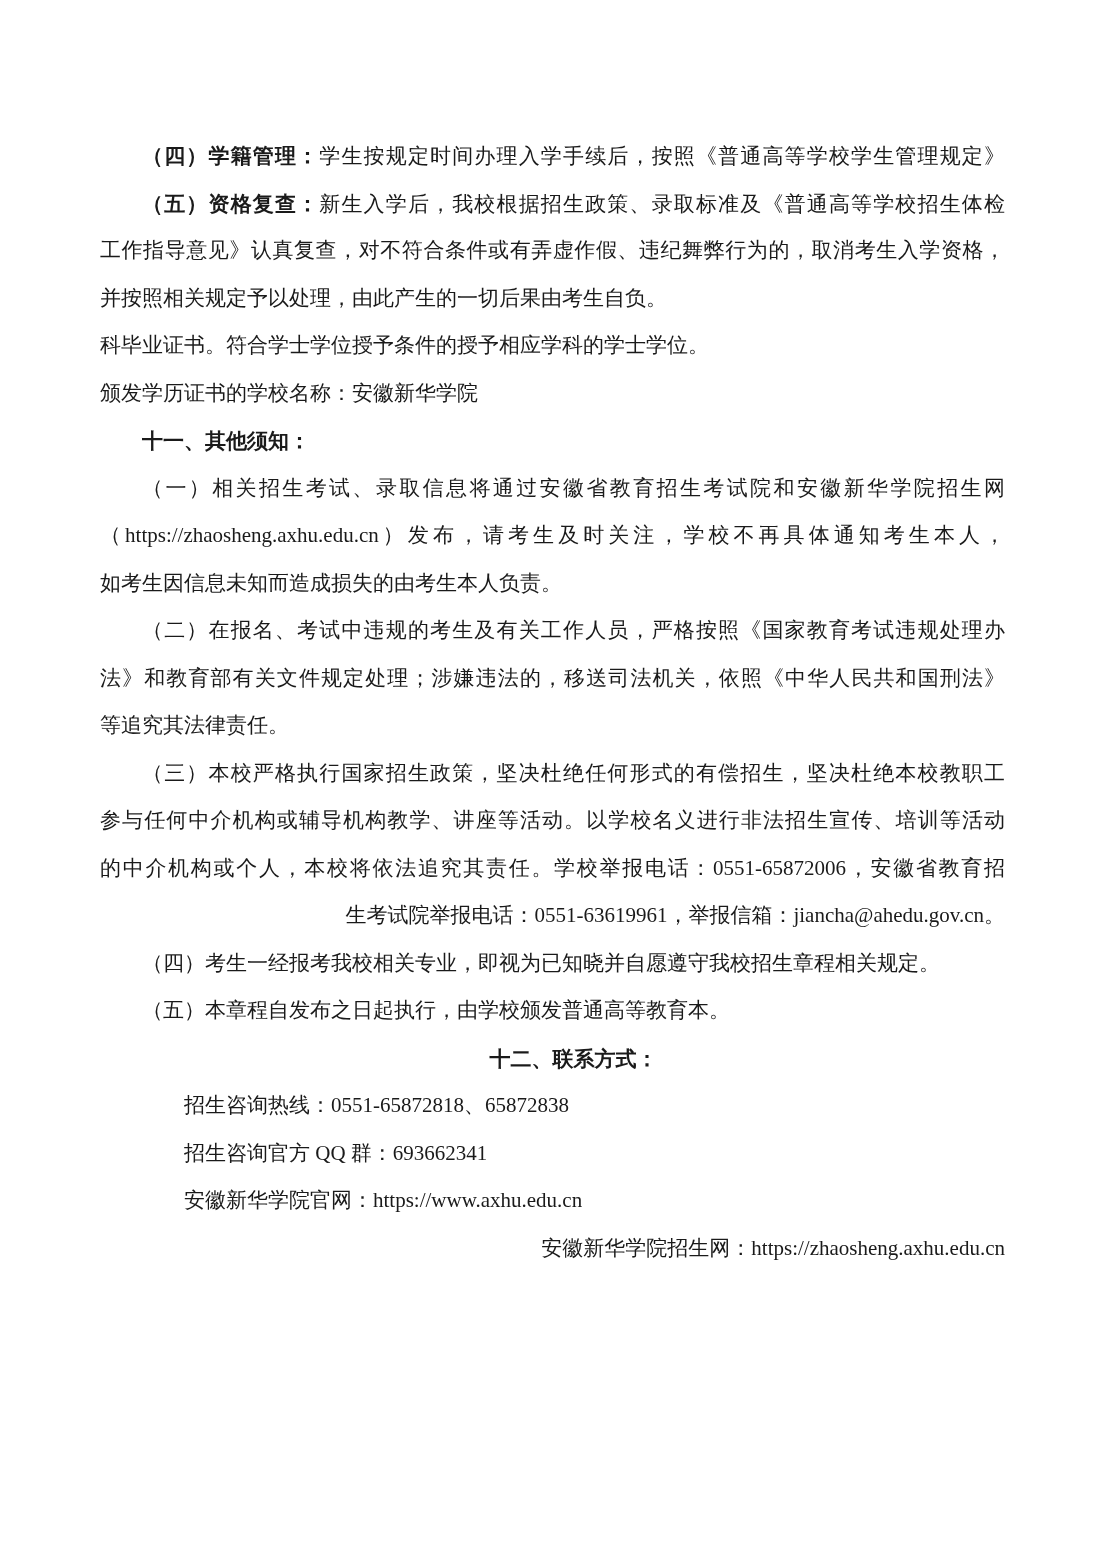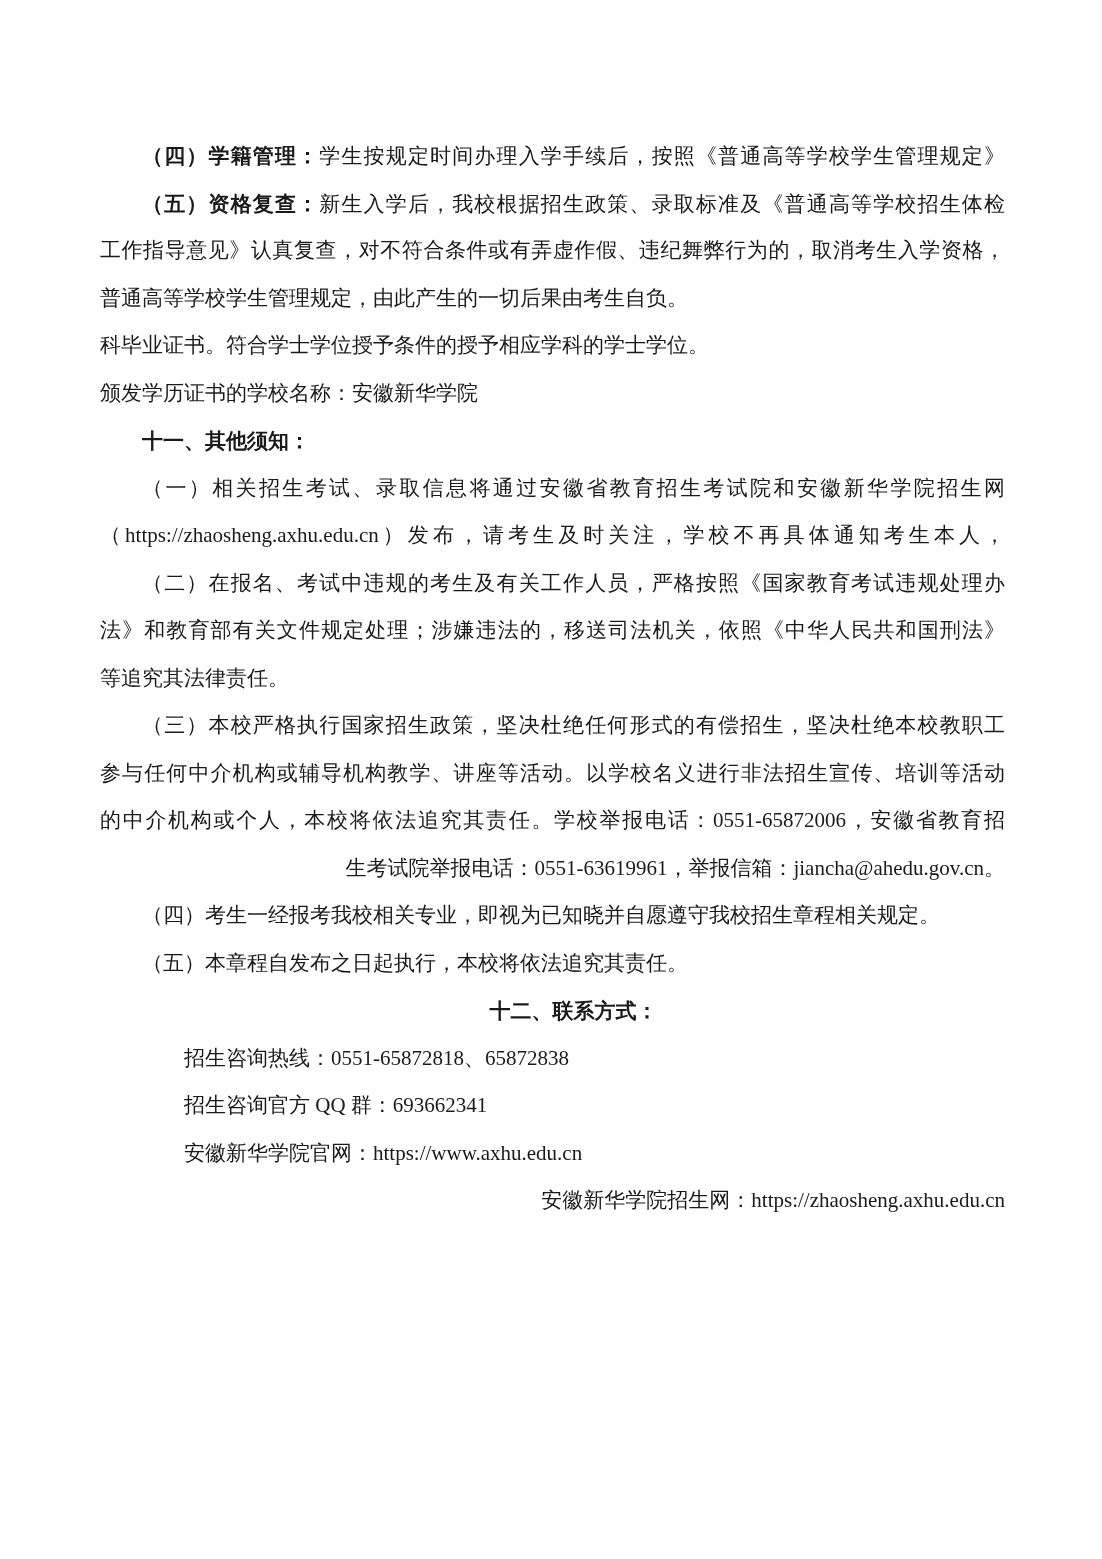--- a/index.html
+++ b/index.html
@@ -52,35 +52,36 @@
   }
 </style>
 </head>
 <body>
 
 <div class="page">
   <div class="content" id="content">
       <div class="line j" style="padding-left: 2em;"><span class="run-bold-sans">（四）学籍管理：</span><span class="run-body">学生按规定时间办理入学手续后，按照《普通高等学校学生管理规定》</span></div>
       <div class="line j" style="padding-left: 2em;"><span class="run-bold-sans">（五）资格复查：</span><span class="run-body">新生入学后，我校根据招生政策、录取标准及《普通高等学校招生体检</span></div>
       <div class="line j" style="padding-left: 0em;"><span class="run-body">工作指导意见》认真复查，对不符合条件或有弄虚作假、违纪舞弊行为的，取消考生入学资格，</span></div>
-      <div class="line" style="padding-left: 0em;"><span class="run-body">普通高等学校学生管理规定，由此产生的一切后果由考生自负。</span></div>
+      <div class="line" style="padding-left: 0em;"><span class="run-body">并按照相关规定予以处理，由此产生的一切后果由考生自负。</span></div>
       <div class="line" style="padding-left: 0em;"><span class="run-body">科毕业证书。符合学士学位授予条件的授予相应学科的学士学位。</span></div>
       <div class="line" style="padding-left: 0em;"><span class="run-body">颁发学历证书的学校名称：安徽新华学院</span></div>
       <div class="line" style="padding-left: 2em;"><span class="run-bold-sans">十一、其他须知：</span></div>
       <div class="line j" style="padding-left: 2em;"><span class="run-body">（一）相关招生考试、录取信息将通过安徽省教育招生考试院和安徽新华学院招生网</span></div>
       <div class="line j" style="padding-left: 0em;"><span class="run-body">（https://zhaosheng.axhu.edu.cn）发布，请考生及时关注，学校不再具体通知考生本人，</span></div>
+      <div class="line" style="padding-left: 0em;"><span class="run-body">如考生因信息未知而造成损失的由考生本人负责。</span></div>
       <div class="line j" style="padding-left: 2em;"><span class="run-body">（二）在报名、考试中违规的考生及有关工作人员，严格按照《国家教育考试违规处理办</span></div>
       <div class="line j" style="padding-left: 0em;"><span class="run-body">法》和教育部有关文件规定处理；涉嫌违法的，移送司法机关，依照《中华人民共和国刑法》</span></div>
       <div class="line" style="padding-left: 0em;"><span class="run-body">等追究其法律责任。</span></div>
       <div class="line j" style="padding-left: 2em;"><span class="run-body">（三）本校严格执行国家招生政策，坚决杜绝任何形式的有偿招生，坚决杜绝本校教职工</span></div>
       <div class="line j" style="padding-left: 0em;"><span class="run-body">参与任何中介机构或辅导机构教学、讲座等活动。以学校名义进行非法招生宣传、培训等活动</span></div>
       <div class="line j" style="padding-left: 0em;"><span class="run-body">的中介机构或个人，本校将依法追究其责任。学校举报电话：0551-65872006，安徽省教育招</span></div>
       <div class="line" style="padding-left: 0em; text-align: right;"><span class="run-body">生考试院举报电话：0551-63619961，举报信箱：jiancha@ahedu.gov.cn。</span></div>
       <div class="line" style="padding-left: 2em;"><span class="run-body">（四）考生一经报考我校相关专业，即视为已知晓并自愿遵守我校招生章程相关规定。</span></div>
-      <div class="line" style="padding-left: 2em;"><span class="run-body">（五）本章程自发布之日起执行，本校将依法追究其责任。</span></div>
+      <div class="line" style="padding-left: 2em;"><span class="run-body">（五）本章程自发布之日起执行，由学校颁发普通高等教育本。</span></div>
       <div class="line" style="padding-left: 2em; text-align: center;"><span class="run-bold-sans">十二、联系方式：</span></div>
       <div class="line" style="padding-left: 4em;"><span class="run-body">招生咨询热线：0551-65872818、65872838</span></div>
       <div class="line" style="padding-left: 4em;"><span class="run-body">招生咨询官方 QQ 群：693662341</span></div>
       <div class="line" style="padding-left: 4em;"><span class="run-body">安徽新华学院官网：https://www.axhu.edu.cn</span></div>
       <div class="line" style="padding-left: 4em; text-align: right;"><span class="run-body">安徽新华学院招生网：https://zhaosheng.axhu.edu.cn</span></div>
     </div>
   <div class="footer">6</div>
 </div>
 
 </body></html>

